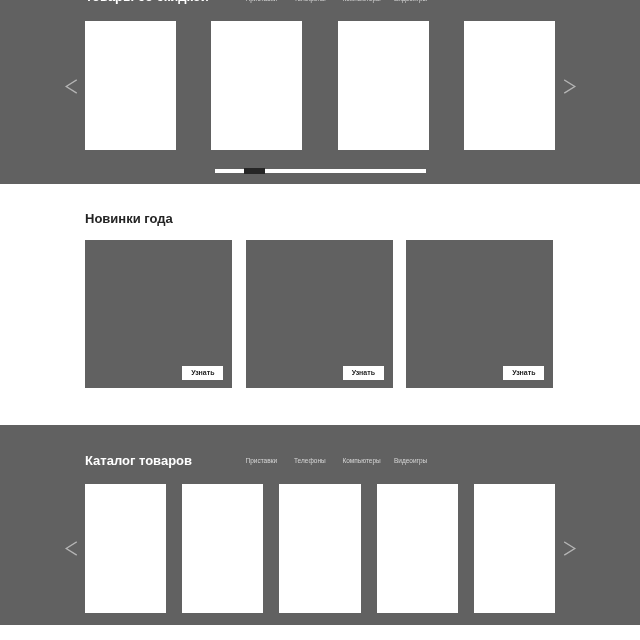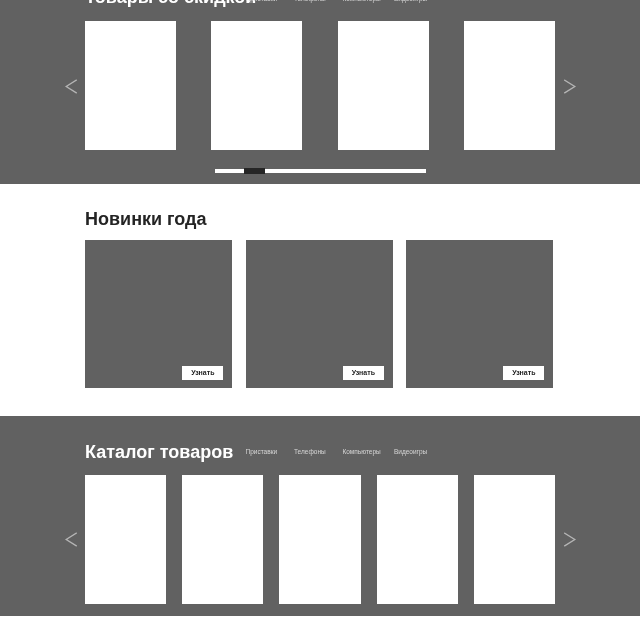--- a/index.html
+++ b/index.html
@@ -7,21 +7,21 @@
   body{width:640px;height:640px;overflow:hidden;background:#ffffff;
        font-family:"Liberation Sans",sans-serif;}
 
   .page{width:640px;height:640px;position:relative;overflow:hidden;}
 
   .section{position:absolute;left:0;width:640px;overflow:hidden;}
   .sec-dark{background:#616161;}
   .sec-light{background:#ffffff;}
 
   
-  .sec-title{position:absolute;font-size:18px;font-weight:bold;color:#ffffff;
+  .sec-title{position:absolute;font-size:13px;font-weight:bold;color:#ffffff;
              line-height:12px;white-space:nowrap;letter-spacing:0px;}
   .sec-title.on-light{color:#242424;}
 
   
   .nav{position:absolute;height:8px;width:190px;}
   .nav a{position:absolute;top:0;font-size:6.5px;color:#d6d6d6;text-decoration:none;
          line-height:8px;white-space:nowrap;}
   .nav a.n0{left:0px;}
   .nav a.n1{left:48.5px;}
   .nav a.n2{left:96.9px;}
@@ -110,21 +110,21 @@
       <div class="btn">Узнать</div>
     </div>
     <div class="bigcard b1">
       <div class="btn">Узнать</div>
     </div>
     <div class="bigcard b2">
       <div class="btn">Узнать</div>
     </div>
   </div>
 
-  <div class="section sec-dark" style="top:416px;height:200px;">
+  <div class="section sec-dark" style="top:425px;height:200px;">
 
     <div class="sec-title" style="left:85px;top:30px;">Каталог товаров</div>
 
     <div class="nav" style="left:245.5px;top:32px;">
       <a href="#" class="n0">Приставки</a>
       <a href="#" class="n1">Телефоны</a>
       <a href="#" class="n2">Компьютеры</a>
       <a href="#" class="n3">Видеоигры</a>
     </div>
 

